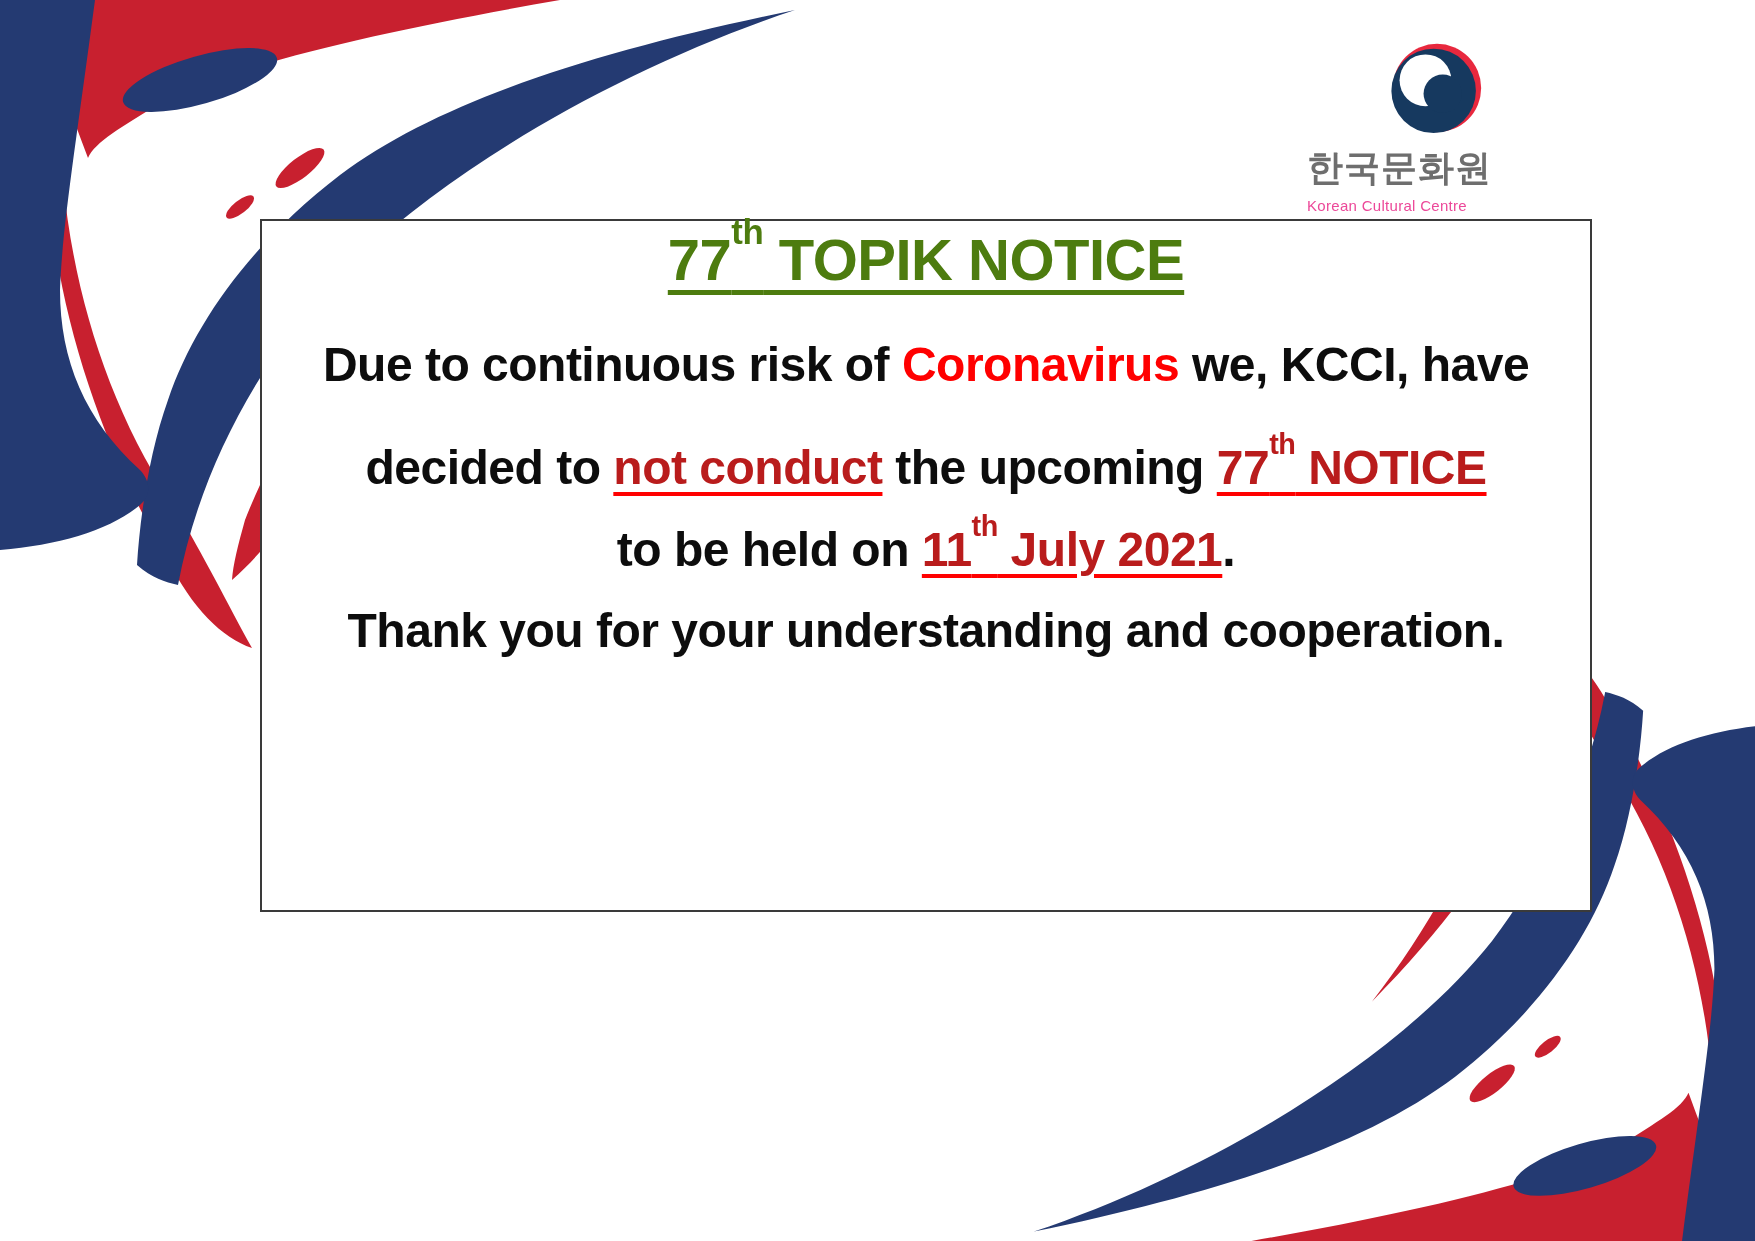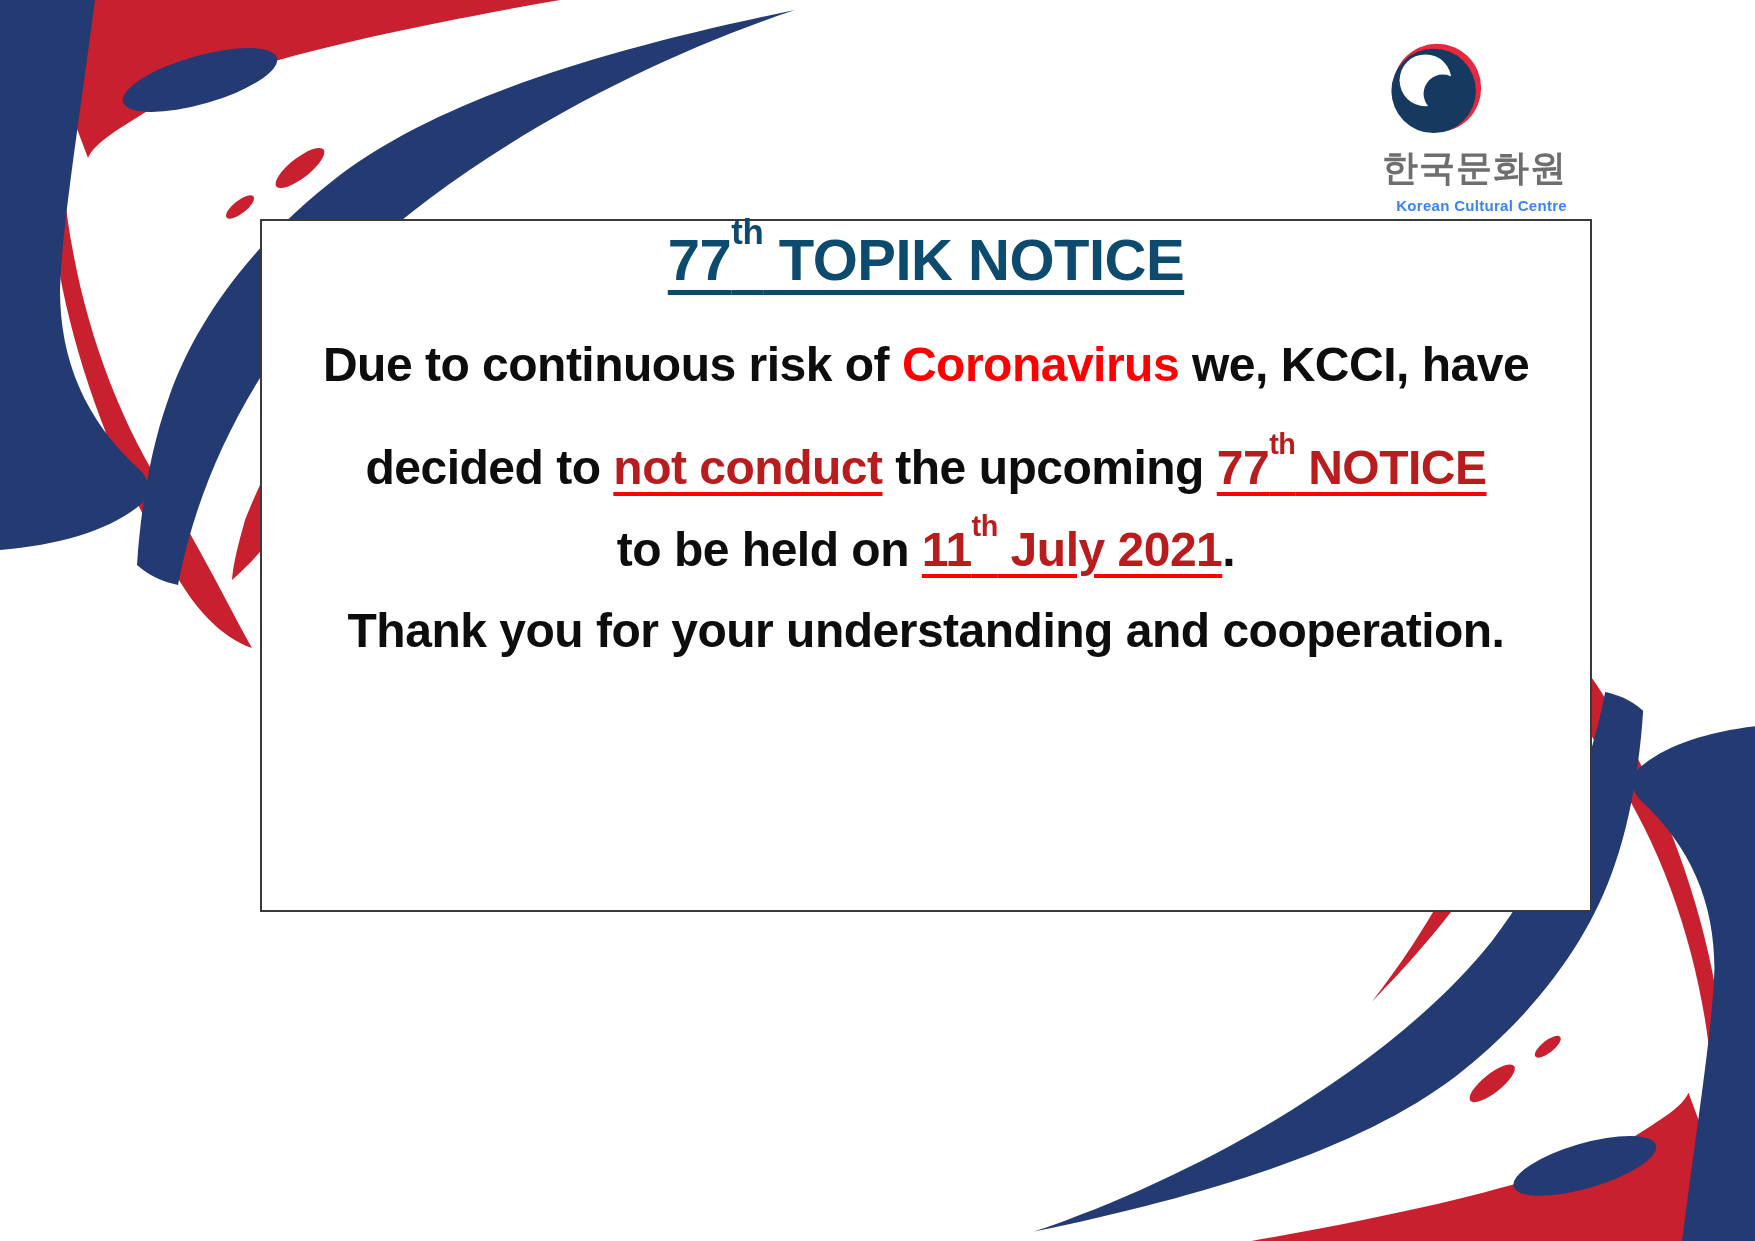--- a/index.html
+++ b/index.html
@@ -11,33 +11,33 @@
     font-family:"Liberation Sans","DejaVu Sans",sans-serif;
   }
   
   .deco{position:absolute;z-index:1;}
   .deco-tl{left:0;top:0;width:810px;height:650px;}
   .deco-br{right:-15px;bottom:0;width:750px;height:610px;transform:rotate(180deg);}
   .deco .navy{fill:#243A72;}
   .deco .red{fill:#C8202F;}
 
   
-  .logo{position:absolute;left:1307px;top:40px;width:260px;z-index:2;text-align:right;}
+  .logo{position:absolute;left:1307px;top:40px;width:260px;z-index:2;text-align:left;}
   .logo-symbol{display:block;margin:0 auto;width:96px;height:96px;}
   .logo-kr{margin-top:8px;font-size:36px;font-weight:bold;color:#6e6e6e;letter-spacing:1px;}
-  .logo-en{margin-top:4px;font-size:15px;font-weight:bold;color:#3b82f6;letter-spacing:0.3px;}
+  .logo-en{margin-top:4px;font-size:15px;font-weight:normal;color:#ec4899;letter-spacing:0.3px;}
 
   
   .notice-box{
     position:absolute;left:260px;top:219px;width:1332px;height:693px;
     background:#ffffff;border:2px solid #3a3a3a;z-index:3;box-sizing:border-box;
   }
   .ln{position:absolute;left:0;width:100%;text-align:center;font-weight:bold;
       color:#0d0d0d;font-size:48px;line-height:1;letter-spacing:-0.5px;white-space:nowrap;}
-  .title{top:10px;font-size:58px;color:#0c4a6e;
+  .title{top:10px;font-size:58px;color:#4d7c0f;
          text-decoration:underline;text-decoration-thickness:5px;text-underline-offset:10px;}
   .l1{top:120px;} .l2{top:222px;} .l3{top:304px;} .l4{top:386px;}
   .l5{top:478px;color:#4472C4;} .l6{top:556px;color:#4472C4;}
   .red-t{color:#FF0000;}
   .ru{color:#b91c1c;text-decoration:underline;text-decoration-color:#FF0000;
       text-decoration-thickness:3.5px;text-underline-offset:8px;}
   .sup{font-size:0.6em;position:relative;top:-0.45em;}
 </style>
 </head>
 <body>

